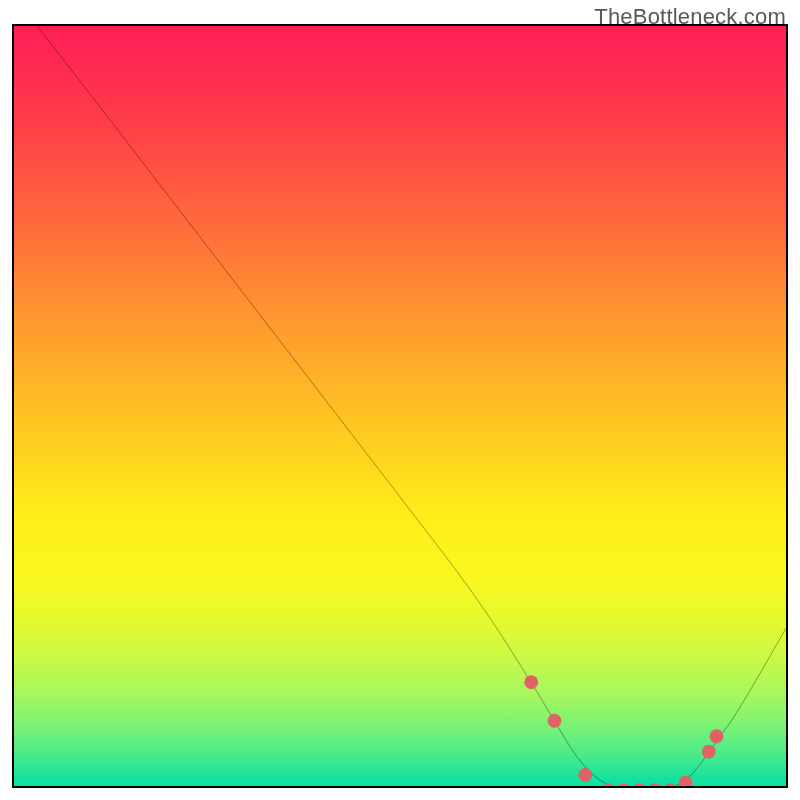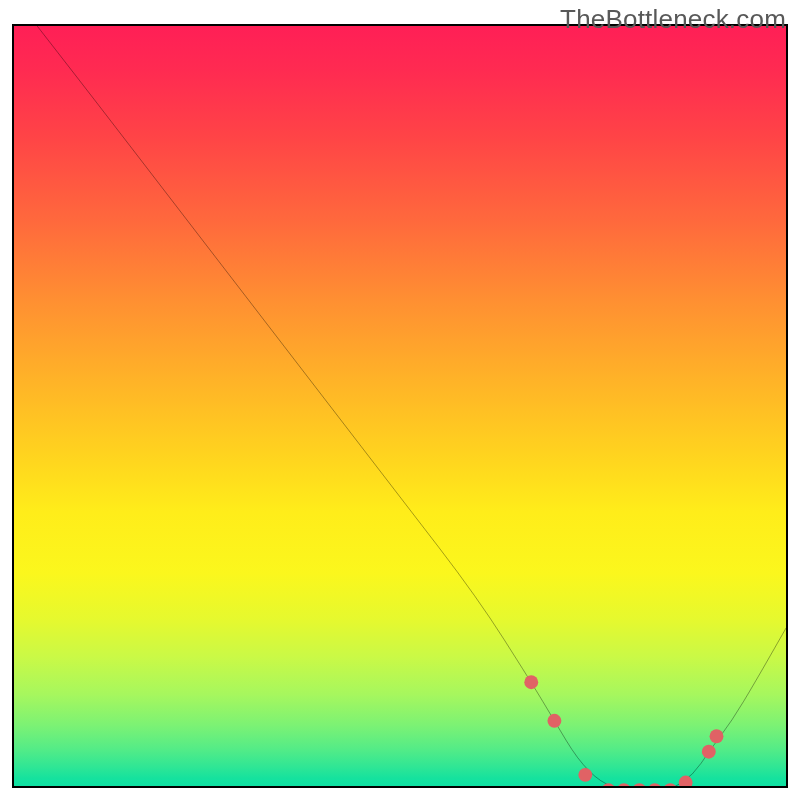--- a/index.html
+++ b/index.html
@@ -13,21 +13,21 @@
   }
   .container {
     position: relative;
     width: 800px;
     height: 800px;
   }
   .watermark {
     position: absolute;
     top: 4px;
     right: 14px;
-    font-size: 26px;
+    font-size: 22px;
     color: #585858;
     letter-spacing: 0.2px;
     z-index: 10;
   }
   .plot-frame {
     position: absolute;
     left: 12px;
     top: 24px;
     width: 776px;
     height: 764px;

